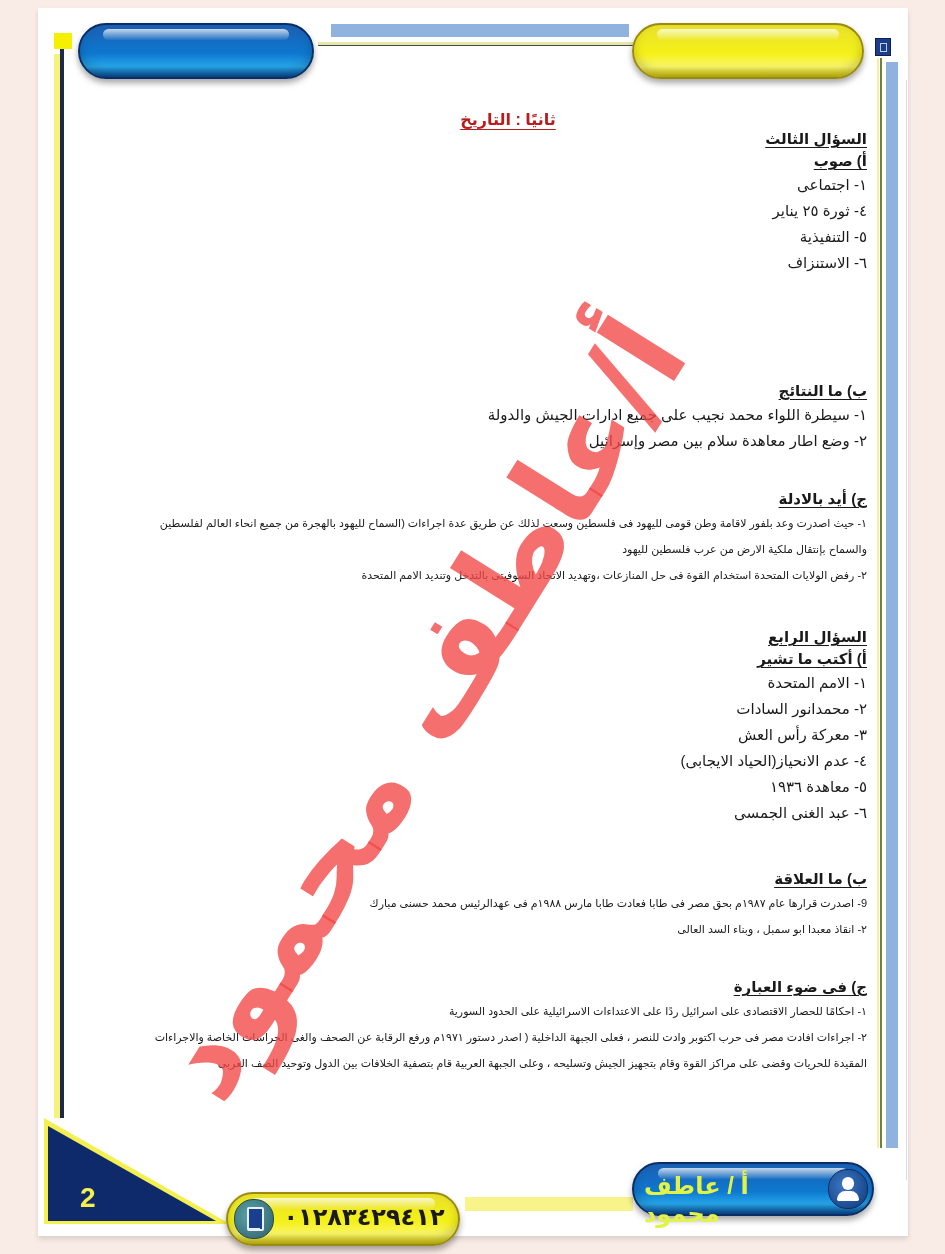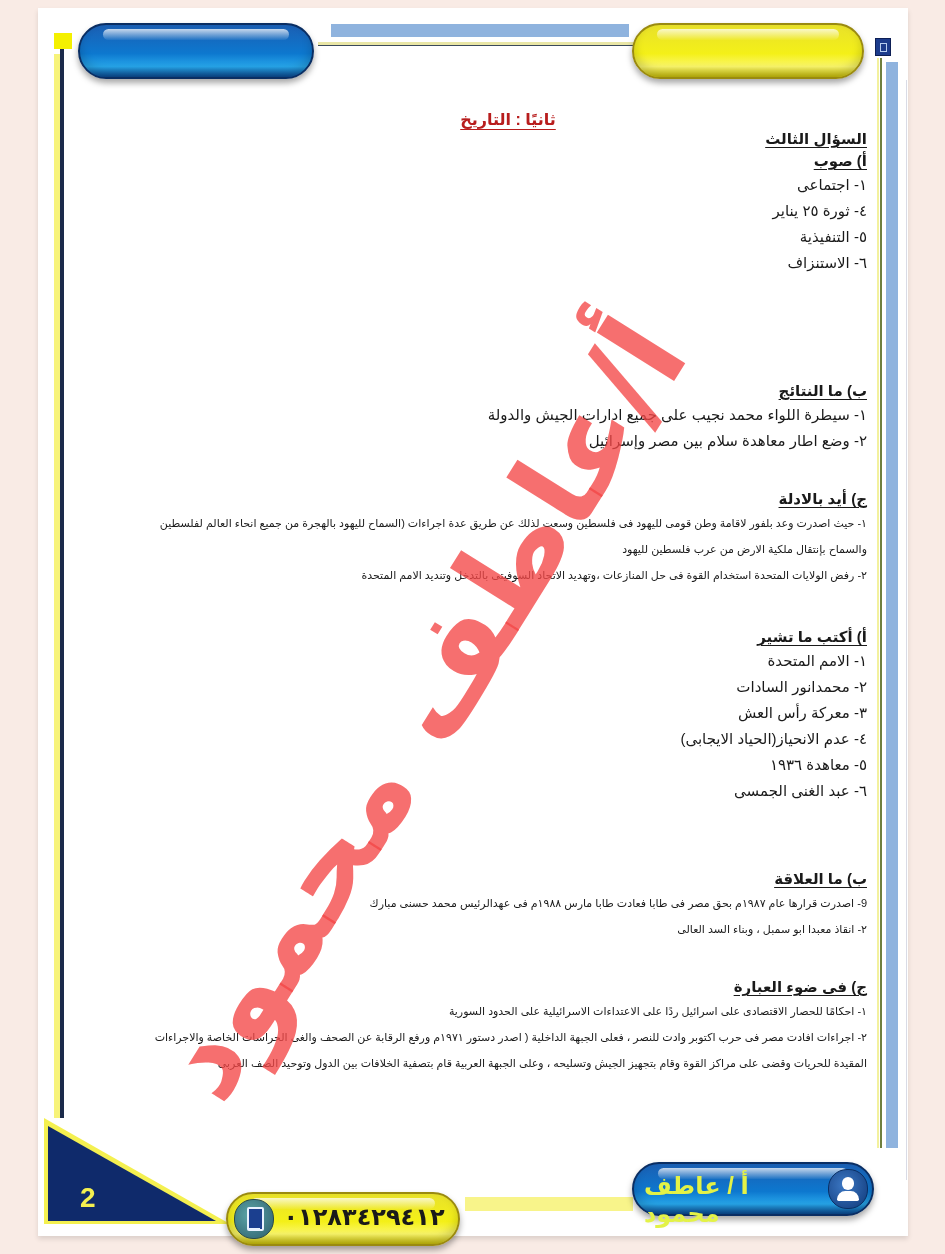--- a/index.html
+++ b/index.html
@@ -124,20 +124,21 @@
     <div class="item">٢- وضع اطار معاهدة سلام بين مصر وإسرائيل</div>
   </div>
 
   <div class="block" style="top:380px;">
     <div class="sub-title">ج) أيد بالادلة</div>
     <div class="para">١- حيث اصدرت وعد بلفور لاقامة وطن قومى لليهود فى فلسطين وسعت لذلك عن طريق عدة اجراءات (السماح لليهود بالهجرة من جميع انحاء العالم لفلسطين والسماح بإنتقال ملكية الارض من عرب فلسطين لليهود</div>
     <div class="para">٢- رفض الولايات المتحدة استخدام القوة فى حل المنازعات ،وتهديد الاتحاد السوفيتى بالتدخل وتنديد الامم المتحدة</div>
   </div>
 
   <div class="block" style="top:518px;">
+    <div class="q-title">السؤال الرابع</div>
     <div class="sub-title">أ) أكتب ما تشير</div>
     <div class="item">١- الامم المتحدة</div>
     <div class="item">٢- محمدانور السادات</div>
     <div class="item">٣- معركة رأس العش</div>
     <div class="item">٤- عدم الانحياز(الحياد الايجابى)</div>
     <div class="item">٥- معاهدة ١٩٣٦</div>
     <div class="item">٦- عبد الغنى الجمسى</div>
   </div>
 
   <div class="block" style="top:760px;">

